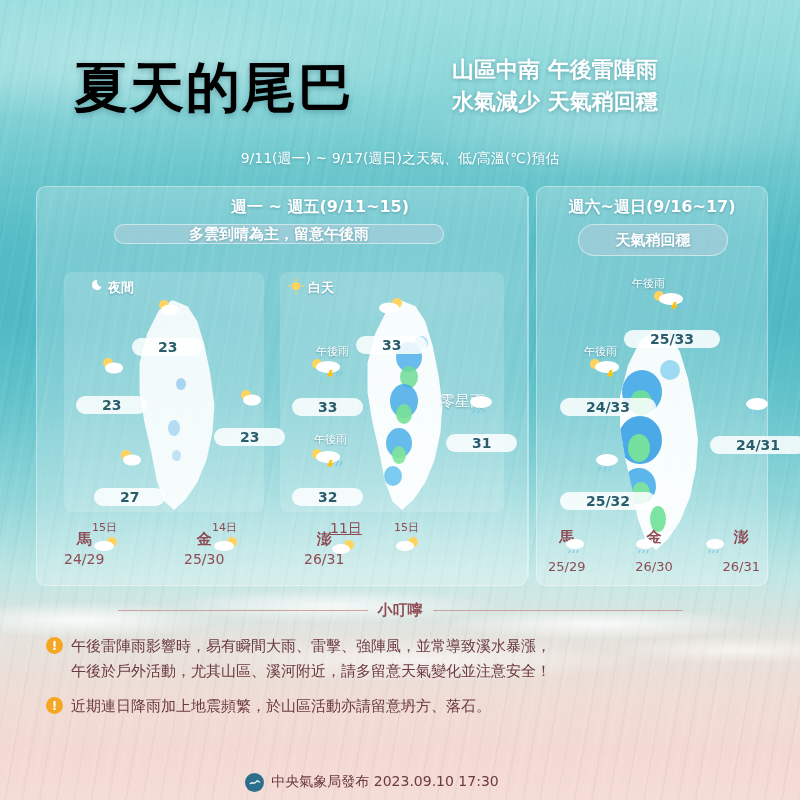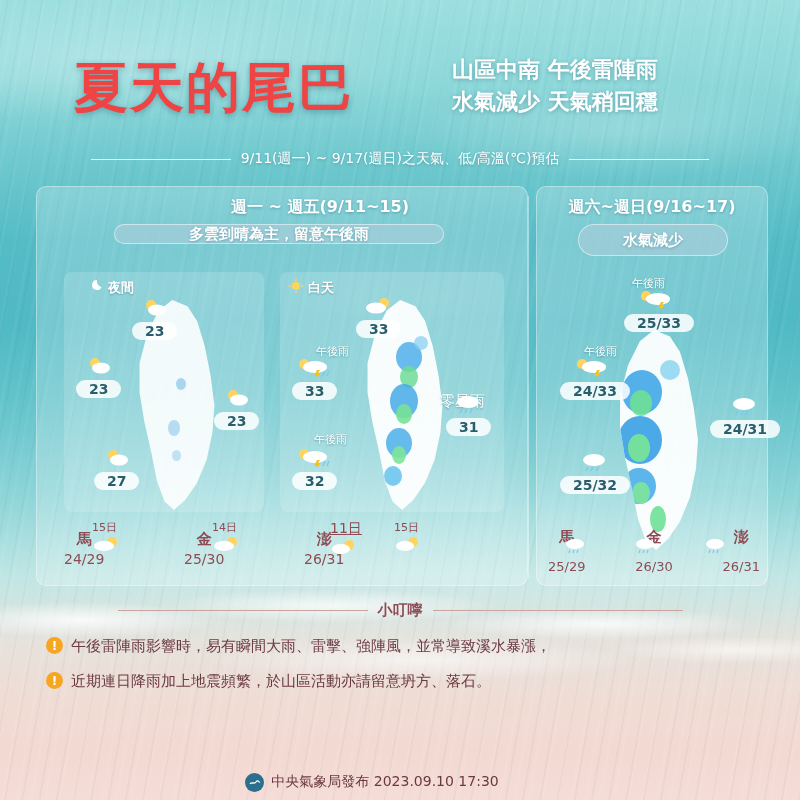--- a/index.html
+++ b/index.html
@@ -37,33 +37,33 @@
       radial-gradient(ellipse 220px 22px at 600px 34px, rgba(255,255,255,.8), rgba(255,255,255,0) 70%),
       radial-gradient(ellipse 300px 30px at 420px 70px, rgba(255,255,255,.6), rgba(255,255,255,0) 72%),
       radial-gradient(ellipse 180px 18px at 740px 60px, rgba(255,255,255,.6), rgba(255,255,255,0) 72%);
     pointer-events: none;
   }
 
   
   .header { position: absolute; left: 0; top: 26px; width: 800px; height: 110px; }
   .big-title {
     position: absolute; left: 74px; top: 26px;
-    font-size: 54px; font-weight: bold; color: #ef4444;
+    font-size: 54px; font-weight: bold; color: #000000;
     letter-spacing: 2px;
     text-shadow: 0 2px 6px rgba(0,70,90,.35);
     font-family: "DejaVu Sans", sans-serif;
   }
   .sub-lines {
     position: absolute; left: 452px; top: 28px;
     color: #ffffff; font-size: 22px; line-height: 32px; font-weight: bold;
     text-shadow: 0 1px 4px rgba(0,70,90,.35);
   }
   .date-rule {
     position: absolute; top: 148px; left: 0; width: 800px; height: 22px;
-    display: flex; align-items: center; justify-content: center; gap: 10px;
+    display: flex; align-items: center; justify-content: center; gap: 10px; flex-direction: column;
   }
   .date-rule .line { height: 1px; background: rgba(255,255,255,.85); width: 140px; }
   .date-rule .txt { color: #fff; font-size: 14px; white-space: nowrap; text-shadow: 0 1px 3px rgba(0,70,90,.3); }
 
   
   .panel {
     position: absolute; border-radius: 10px;
     background: rgba(255,255,255,.22);
     border: 1px solid rgba(255,255,255,.35);
   }
@@ -109,22 +109,22 @@
 
   
   .blob { position: absolute; border-radius: 50%; filter: blur(.4px); }
 
   .tempbox {
     position: absolute; display: flex; flex-direction: column; align-items: center;
     color: #1c4a5a;
   }
   .tempbox .t {
     background: rgba(255,255,255,.85);
-    border-radius: 12px; padding: 1px 13px;
-    font-size: 14px; color: #2a5d6c; font-weight: bold;
+    border-radius: 12px; padding: 1px 26px;
+    font-size: 14px; color: #2a5d6c; font-weight: bold; margin-top: 16px;
   }
 
   
   .isles {
     position: absolute; left: 64px; top: 520px; width: 440px; height: 62px;
   }
   .isle {
     position: absolute; text-align: center; color: #8a4a52;
   }
   .isle .nm { font-size: 15px; font-weight: bold; color: #8d4b53; }
@@ -380,21 +380,21 @@
           <ellipse cx="11" cy="11" rx="9" ry="5" fill="#ffffff"></ellipse>
         </svg>
     </span>
   </div>
 </div>
 
 <div class="vline"></div>
 
 <div class="panel panel-right"></div>
 <div class="panel-head" style="left:540px; top:197px; width:224px; text-align:center;">週六~週日(9/16~17)</div>
-<div class="pill" style="left:578px; top:224px; width:150px; height:32px;">水氣減少</div>
+<div class="pill" style="left:578px; top:224px; width:150px; height:32px;">天氣稍回穩</div>
 
 <div class="tw" style="left:608px; top:330px; width:100px; height:220px;">
   <div class="blob" style="left:14px; top:40px; width:40px; height:44px; background:rgba(60,165,230,.88);"></div>
   <div class="blob" style="left:22px; top:60px; width:22px; height:26px; background:rgba(110,225,150,.9);"></div>
   <div class="blob" style="left:10px; top:86px; width:44px; height:48px; background:rgba(55,160,228,.9);"></div>
   <div class="blob" style="left:20px; top:104px; width:22px; height:28px; background:rgba(120,228,152,.92);"></div>
   <div class="blob" style="left:14px; top:138px; width:34px; height:36px; background:rgba(70,172,232,.88);"></div>
   <div class="blob" style="left:24px; top:152px; width:18px; height:22px; background:rgba(125,230,155,.9);"></div>
   <div class="blob" style="left:42px; top:176px; width:16px; height:26px; background:rgba(110,225,150,.9);"></div>
   <div class="blob" style="left:52px; top:30px; width:20px; height:20px; background:rgba(120,205,240,.7);"></div>
@@ -509,20 +509,21 @@
   <div class="line"></div>
   <div class="txt">小叮嚀</div>
   <div class="line"></div>
 </div>
 
 <div class="tips">
   <div class="tip">
     <div class="bang">!</div>
     <div class="txt">
       <div>午後雷陣雨影響時，易有瞬間大雨、雷擊、強陣風，並常導致溪水暴漲，</div>
+      <div>午後於戶外活動，尤其山區、溪河附近，請多留意天氣變化並注意安全！</div>
     </div>
   </div>
   <div class="tip">
     <div class="bang">!</div>
     <div class="txt">近期連日降雨加上地震頻繁，於山區活動亦請留意坍方、落石。</div>
   </div>
 </div>
 
 <div class="footer">
   <div class="cwb-logo">

